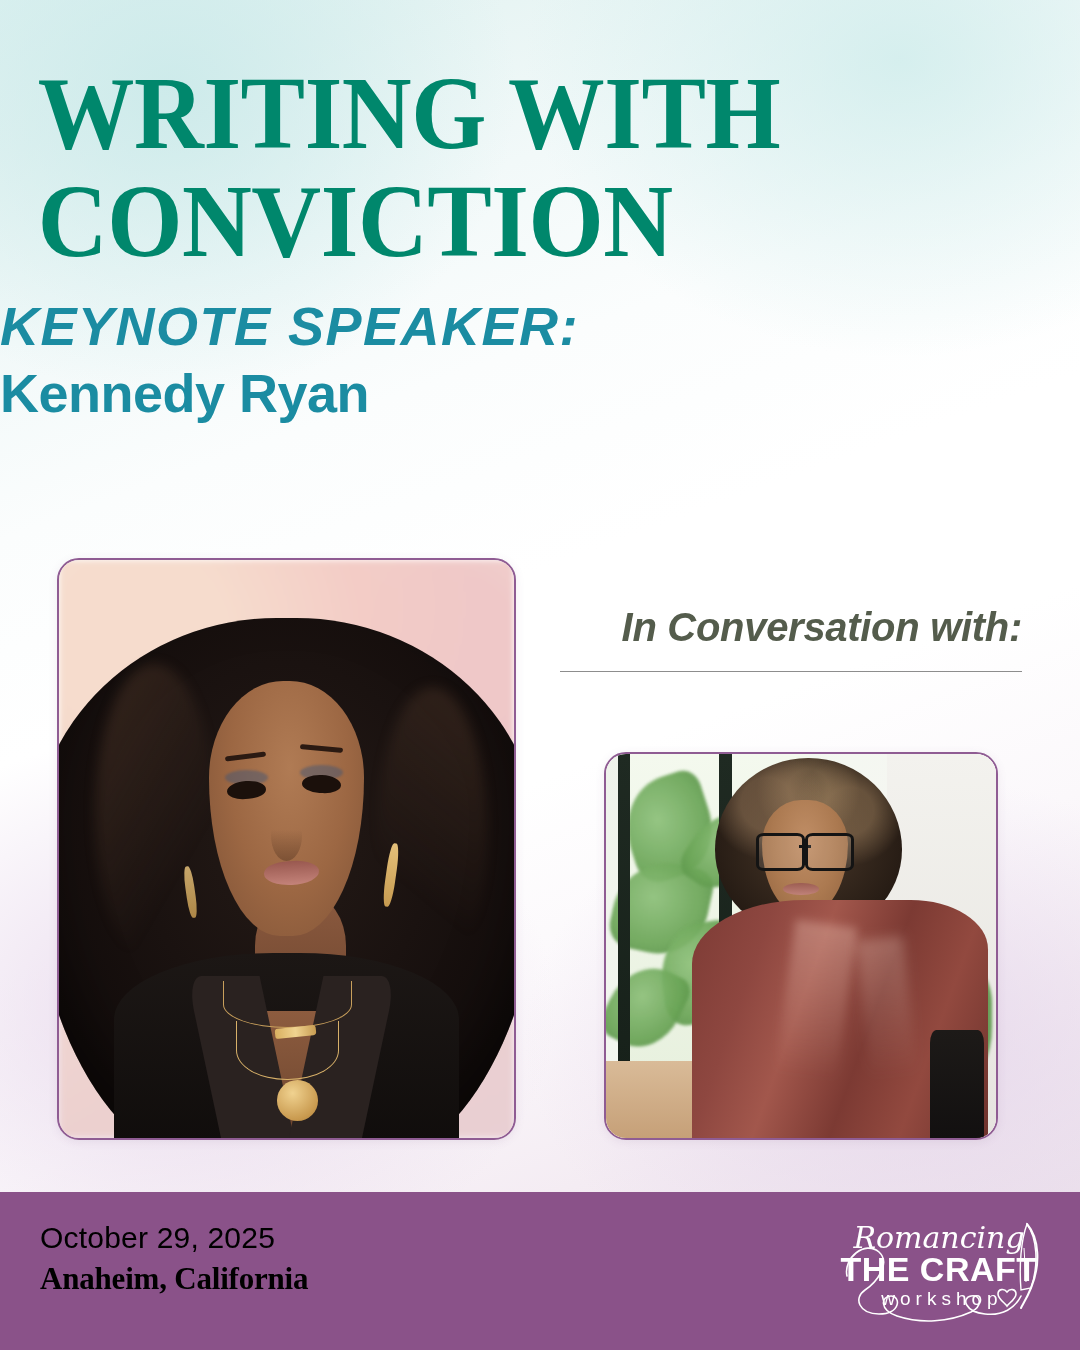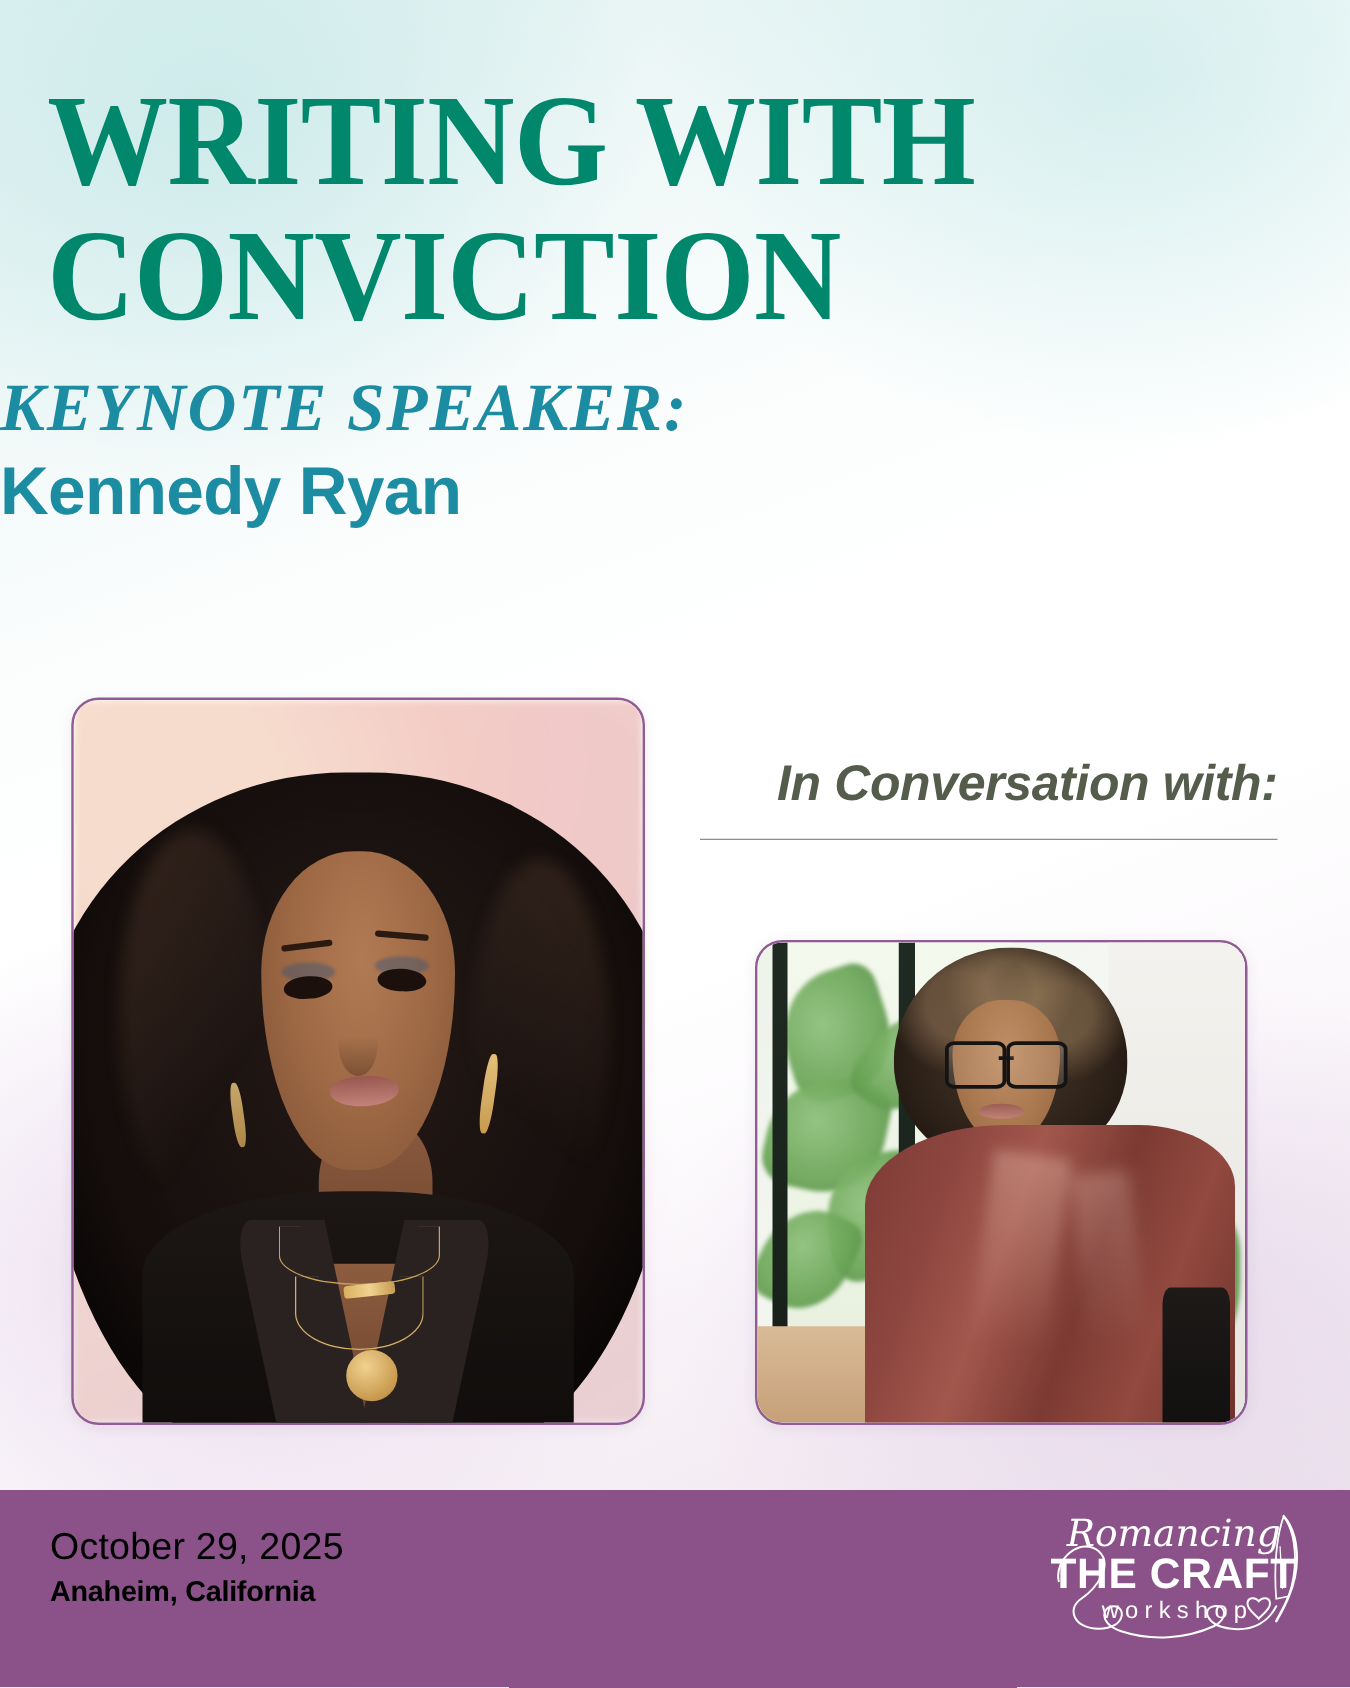--- a/index.html
+++ b/index.html
@@ -75,21 +75,21 @@
     letter-spacing: -0.5px;
     transform: scaleX(0.93);
     white-space: nowrap;
   }
   .title-line.l2 {
     margin-top: 6px;
   }
 
   .keynote-label {
     margin-top: 26px;
-    font-family: Liberation Serif, serif;
+    font-family: Liberation Sans, sans-serif;
     font-style: italic;
     font-weight: bold;
     color: #1b8ca2;
     font-size: 54px;
     letter-spacing: 1.5px;
     line-height: 1.05;
   }
   .keynote-name {
     margin-top: 10px;
     font-family: "Liberation Sans", sans-serif;
@@ -478,31 +478,32 @@
     top: 26px;
     color: #000000;
   }
   .f-date {
     font-size: 30px;
     font-weight: normal;
     line-height: 1.32;
     letter-spacing: 0.2px;
   }
   .f-place, .f-url {
-    font-size: 23px;
+    font-size: 31px;
     font-weight: bold;
     line-height: 1.34;
     letter-spacing: -0.2px;
+    font-family: Liberation Serif, serif;
   }
 
   
   .logo {
     position: absolute;
     right: 26px;
-    top: 15px;
+    top: 26px;
     width: 215px;
     height: 120px;
   }
   .logo svg { display: block; width: 100%; height: 100%; }
   .lg-script {
     font-family: "DejaVu Serif", serif;
     font-style: italic;
     font-size: 30px;
     fill: #ffffff;
   }

